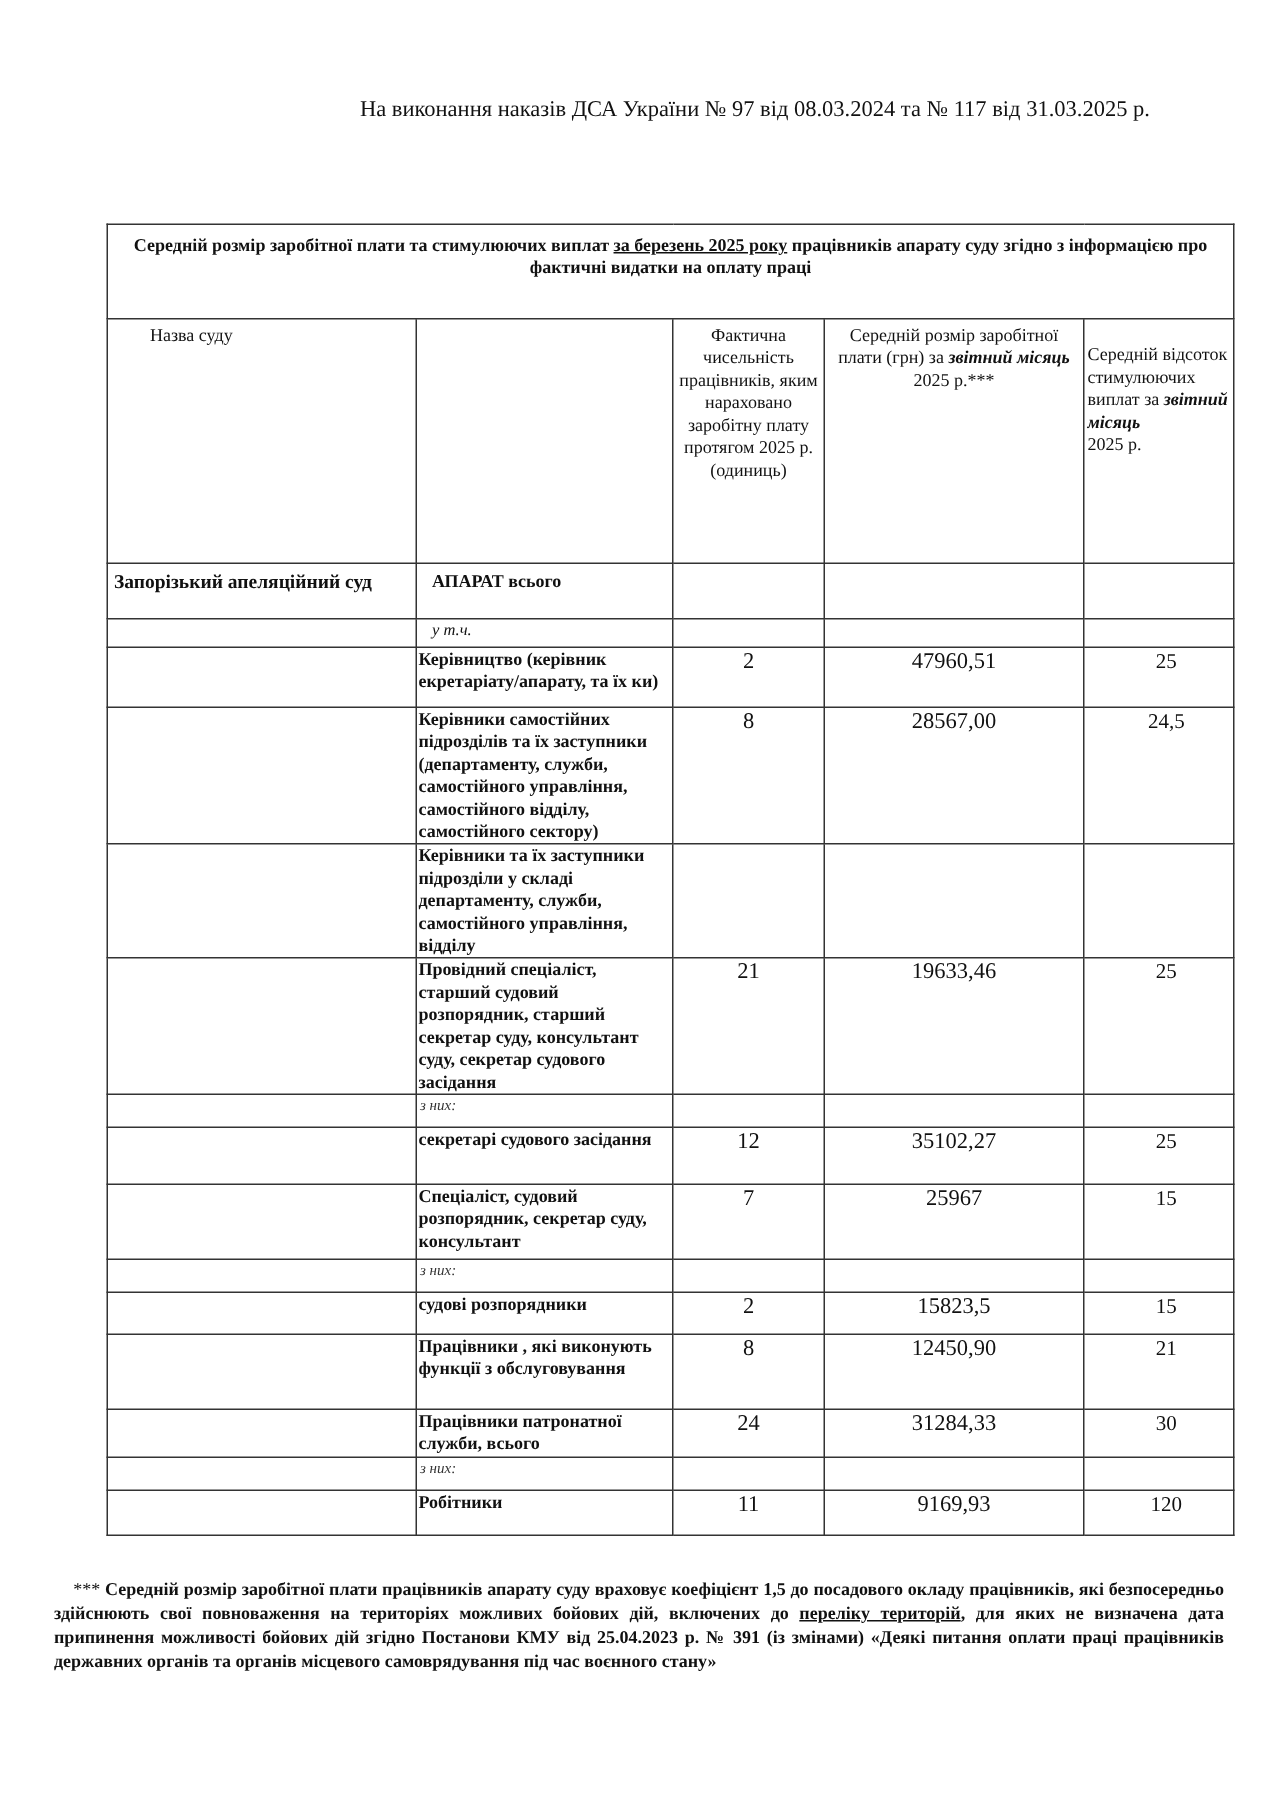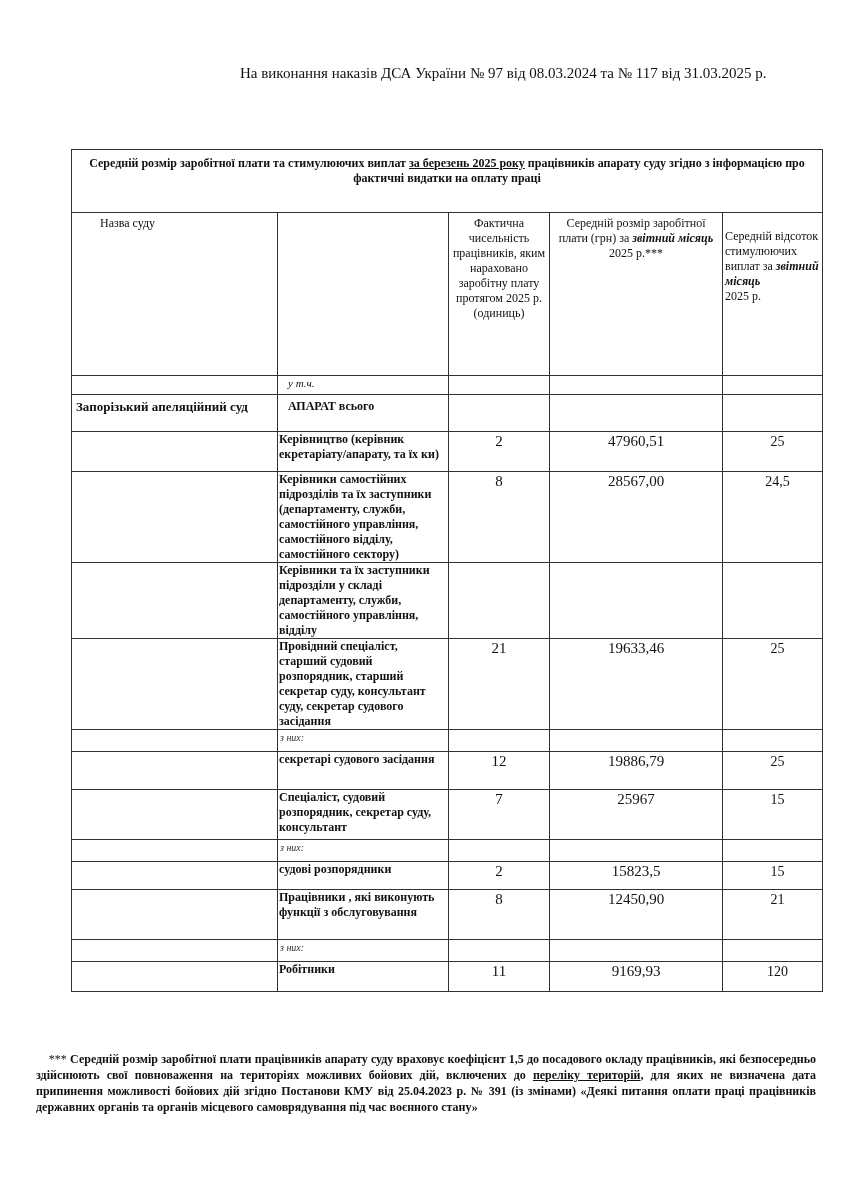--- a/index.html
+++ b/index.html
@@ -88,30 +88,30 @@
         <span>Середній розмір заробітної плати та стимулюючих виплат </span><span class="u">за  березень 2025  року</span><span>  працівників апарату суду згідно з інформацією про фактичні видатки на оплату праці</span>
       </td>
     </tr>
     <tr class="hdr">
       <td class="name-col">Назва суду</td>
       <td></td>
       <td class="c3">Фактична чисельність працівників, яким нараховано заробітну плату протягом 2025 р.(одиниць)</td>
       <td class="c4"><span>Середній розмір заробітної плати (грн) за </span><b><i>звітний місяць</i></b><span>   2025 р.***</span></td>
       <td class="c5"><span>Середній відсоток стимулюючих виплат за </span><b><i>звітний місяць</i></b><br><span> 2025 р.</span></td>
     </tr>
-    <tr style="height:19px">
-      <td></td>
-      <td class="ital" style="padding-left:10px;font-size:11px">у т.ч.</td>
-      <td></td>
-      <td></td>
-      <td></td>
-    </tr>
     <tr style="height:37px">
       <td class="court">Запорізький апеляційний суд</td>
       <td class="apparat">АПАРАТ всього</td>
+      <td></td>
+      <td></td>
+      <td></td>
+    </tr>
+    <tr style="height:19px">
+      <td></td>
+      <td class="ital" style="padding-left:10px;font-size:11px">у т.ч.</td>
       <td></td>
       <td></td>
       <td></td>
     </tr>
   </tbody>
   <tbody id="rows-body">
       <tr style="height: 40px;">
         <td></td>
         <td class="cat">Керівництво (керівник екретаріату/апарату, та їх ки)</td>
         <td class="num">2</td>
@@ -143,21 +143,21 @@
         <td></td>
         <td class="small-ital">з них:</td>
         <td class="num"></td>
         <td class="num"></td>
         <td class="pct"></td>
       </tr>
       <tr style="height: 38px;">
         <td></td>
         <td class="cat">секретарі судового засідання</td>
         <td class="num">12</td>
-        <td class="num">19886,79</td>
+        <td class="num">35102,27</td>
         <td class="pct">25</td>
       </tr>
       <tr style="height: 50px;">
         <td></td>
         <td class="cat">Спеціаліст, судовий розпорядник, секретар суду, консультант</td>
         <td class="num">7</td>
         <td class="num">25967</td>
         <td class="pct">15</td>
       </tr>
       <tr style="height: 22px;">
@@ -174,20 +174,27 @@
         <td class="num">15823,5</td>
         <td class="pct">15</td>
       </tr>
       <tr style="height: 50px;">
         <td></td>
         <td class="cat">Працівники , які виконують функції з обслуговування</td>
         <td class="num">8</td>
         <td class="num">12450,90</td>
         <td class="pct">21</td>
       </tr>
+      <tr style="height: 32px;">
+        <td></td>
+        <td class="cat">Працівники патронатної служби, всього</td>
+        <td class="num">24</td>
+        <td class="num">31284,33</td>
+        <td class="pct">30</td>
+      </tr>
       <tr style="height: 22px;">
         <td></td>
         <td class="small-ital">з них:</td>
         <td class="num"></td>
         <td class="num"></td>
         <td class="pct"></td>
       </tr>
       <tr style="height: 30px;">
         <td></td>
         <td class="cat">Робітники</td>

